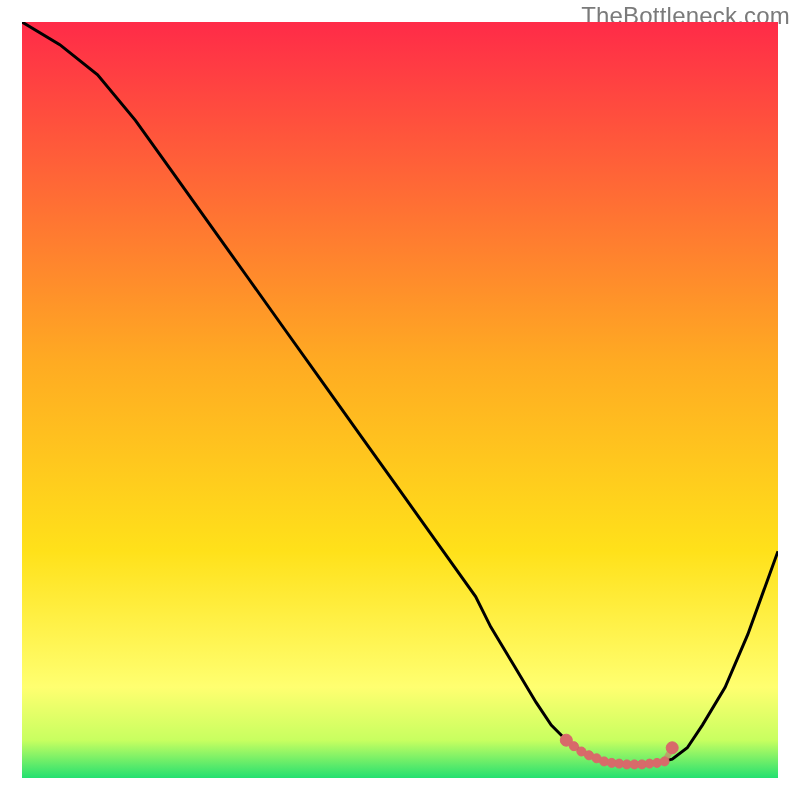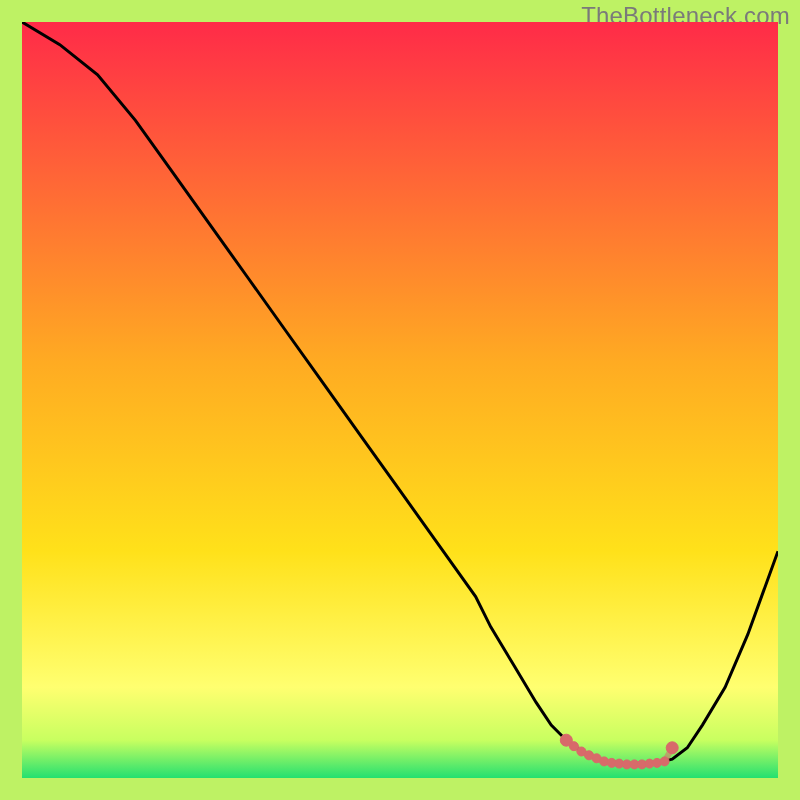--- a/index.html
+++ b/index.html
@@ -9,21 +9,21 @@
     height: 800px;
     background: #000;
     overflow: hidden;
   }
   .frame {
     position: absolute;
     left: 0;
     top: 0;
     width: 800px;
     height: 800px;
-    background: #bef264;
+    background: #ffffff;
   }
   .plot {
     position: absolute;
     left: 22px;
     top: 22px;
     width: 756px;
     height: 756px;
   }
   .watermark {
     position: absolute;

